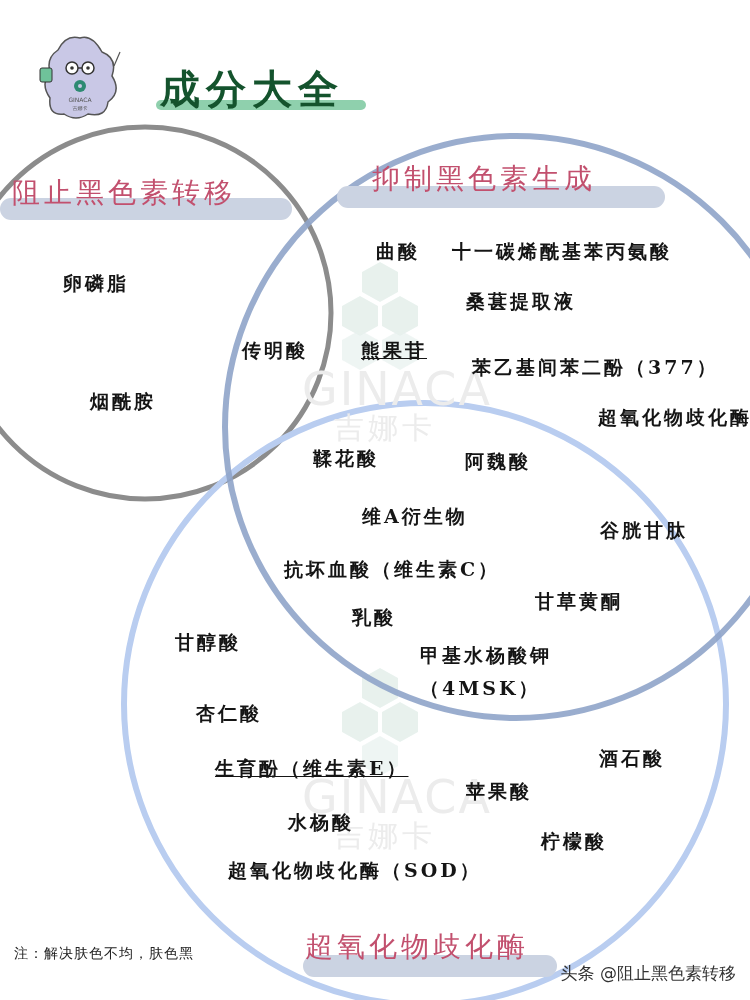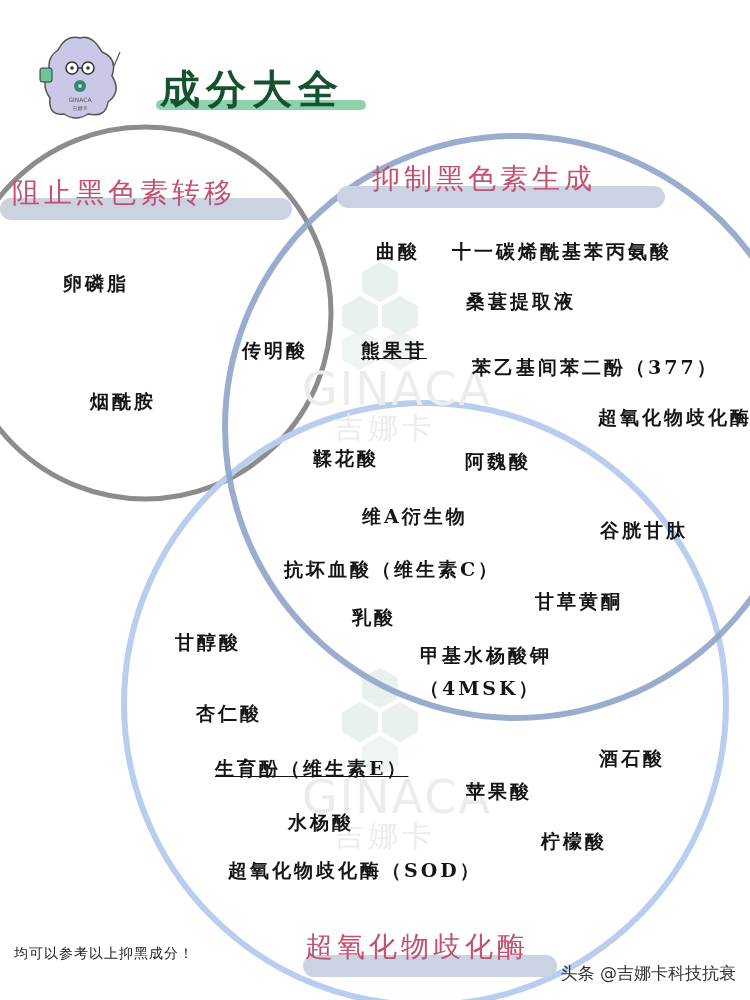--- a/index.html
+++ b/index.html
@@ -128,16 +128,16 @@
 <div class="item" style="left:175px; top:630px;">甘醇酸</div>
 <div class="item" style="left:196px; top:701px;">杏仁酸</div>
 <div class="item" style="left:215px; top:756px;text-decoration:underline;">生育酚（维生素E）</div>
 <div class="item" style="left:599px; top:746px;">酒石酸</div>
 <div class="item" style="left:466px; top:779px;">苹果酸</div>
 <div class="item" style="left:288px; top:810px;">水杨酸</div>
 <div class="item" style="left:541px; top:829px;">柠檬酸</div>
 <div class="item" style="left:228px; top:858px;">超氧化物歧化酶（SOD）</div>
 
 <div class="note">
-  <div>均可以参考以上抑黑成分！</div>
+  <div>注：解决肤色不均，肤色黑</div>
 </div>
 
-<div class="credit">头条 @吉娜卡科技抗衰</div>
+<div class="credit">头条 @阻止黑色素转移</div>
 
 </body></html>

